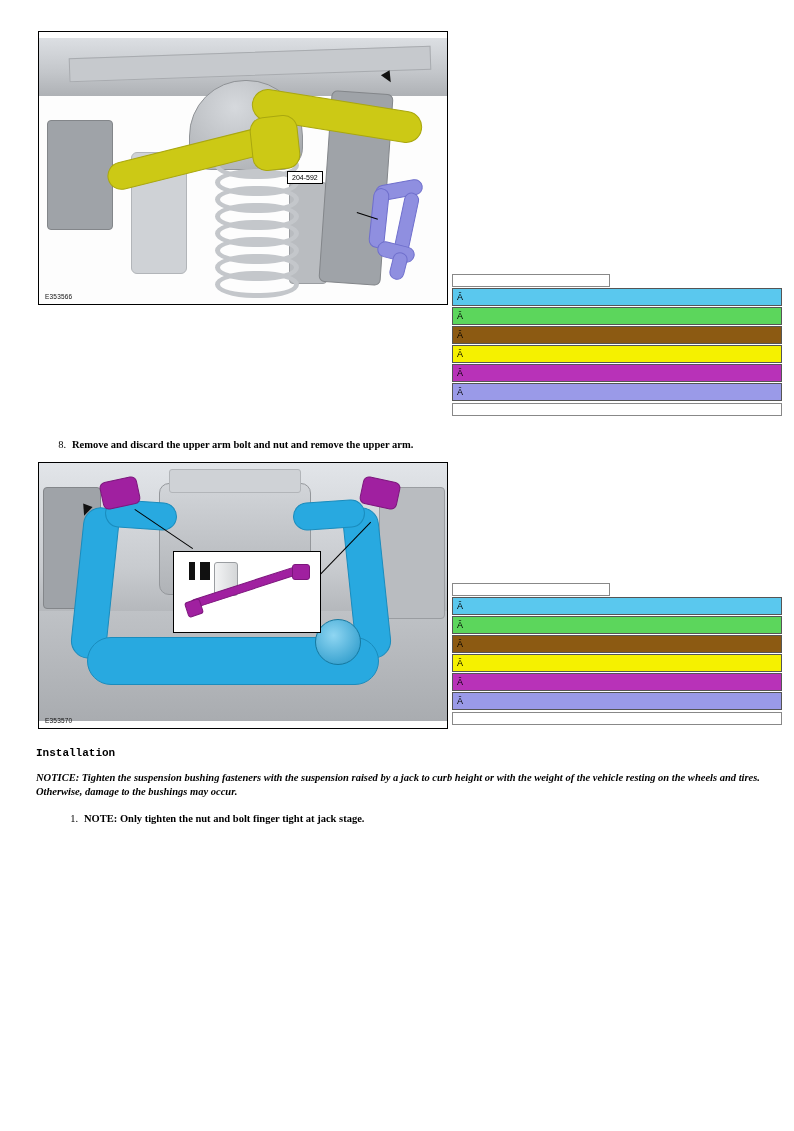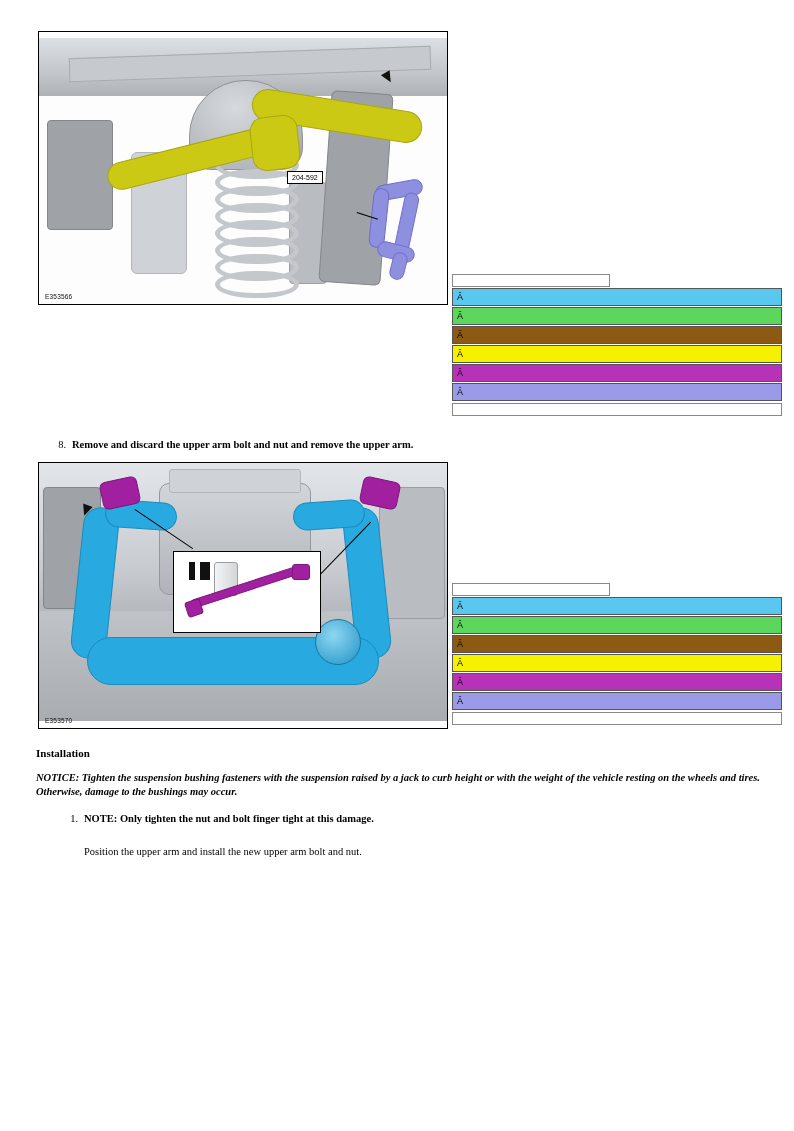--- a/index.html
+++ b/index.html
@@ -285,21 +285,21 @@
     width: 18px;
     text-align: right;
   }
   .step .txt {
     display: block;
     margin-left: 24px;
     font-weight: bold;
   }
   .heading {
     position: absolute;
-    font-family: Liberation Serif, serif;
+    font-family: Liberation Mono, monospace;
     font-weight: bold;
     font-size: 11px;
     color: #000;
   }
   .notice {
     position: absolute;
     font-family: "Liberation Serif", serif;
     font-weight: bold;
     font-size: 10.5px;
     line-height: 14px;
@@ -432,19 +432,18 @@
   </div>
 
   <div class="heading" style="left:36px; top:747px;">Installation</div>
 
   <div class="notice" style="left:36px; top:771px;font-style:italic;">NOTICE: Tighten the suspension bushing fasteners with the suspension raised by a jack to curb height or with the weight of the vehicle resting on the wheels and tires. Otherwise, damage to the bushings may occur.</div>
 
   <div class="step" style="left:60px; top:812px; width:690px;">
     <span class="num">1.</span>
     <span class="txt">
       <span class="lbl">NOTE:</span>
-      <span class="ital">Only tighten the nut and bolt finger tight at this damage.</span>
+      <span class="ital">Only tighten the nut and bolt finger tight at jack stage.</span>
     </span>
   </div>
 
-  <div class="note-line" style="left:84px; top:845px;">Position the upper arm and install the new upper arm bolt and nut.</div>
 
 </div>
 
 </body></html>

